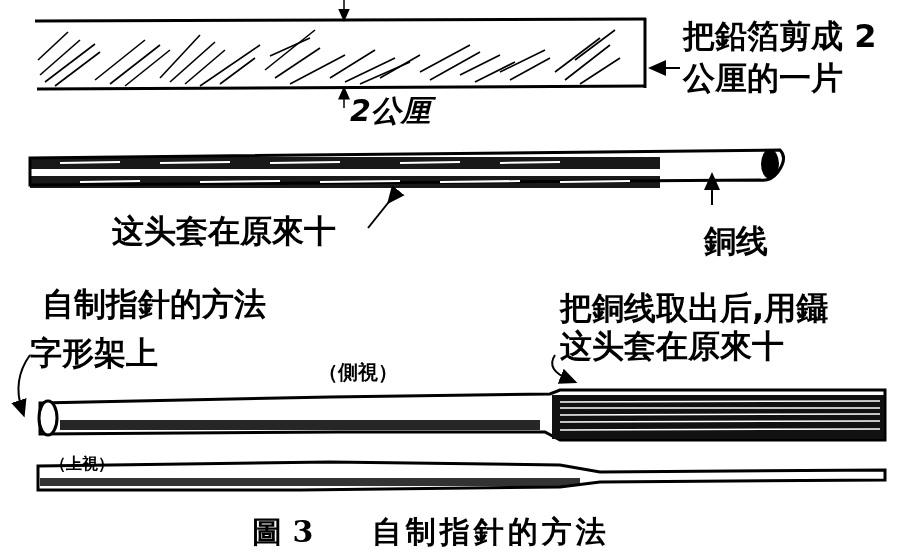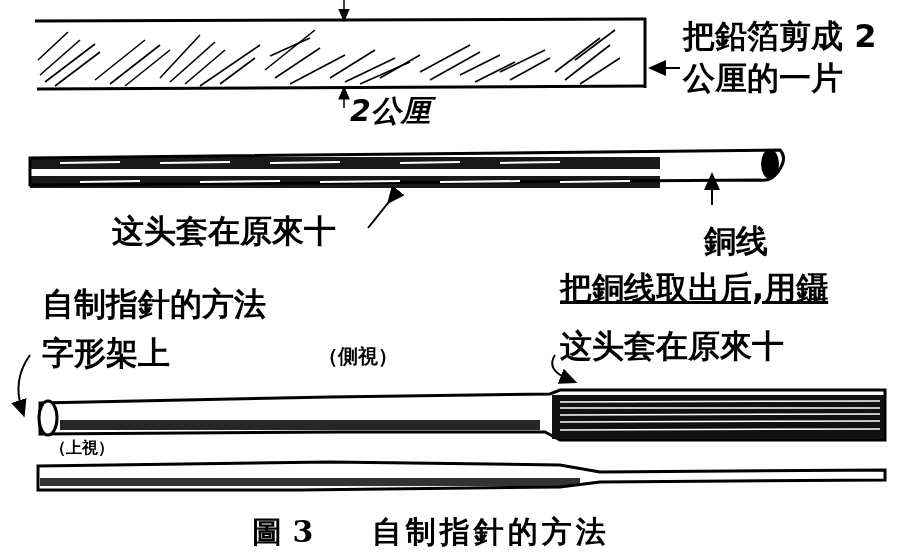--- a/index.html
+++ b/index.html
@@ -1,21 +1,21 @@
 <!DOCTYPE html>
 <html><head>
   <meta charset="utf-8">
   <style>
     html, body { margin: 0; padding: 0; background: #ffffff; }
     body { width: 908px; height: 556px; position: relative; overflow: hidden;
            font-family: "DejaVu Sans", sans-serif; color: #000; }
     .lbl { position: absolute; font-weight: bold; white-space: nowrap; line-height: 1; letter-spacing: 0px; }
     .big { font-size: 32px; }
     .mid { font-size: 30px; font-style: italic; }
-    .small { font-size: 20px; }
+    .small { font-size: 20px; margin-top: 16px; }
     svg.draw { position: absolute; left: 0; top: 0; }
     .caption { position: absolute; left: 252px; top: 512px; font-family: "DejaVu Serif", serif;
                font-size: 30px; font-weight: bold; white-space: nowrap; }
     .caption span { display: inline-block; }
   </style>
 </head>
 <body>
 
 <svg class="draw" width="908" height="556" viewBox="0 0 908 556">
   <defs>
@@ -109,22 +109,22 @@
     <rect x="40" y="478" width="540" height="8" fill="#000" opacity="0.8"></rect>
   </g>
 </svg>
 
 <div class="lbl big" style="left:683px; top:20px;">把鉛箔剪成 2</div>
 <div class="lbl big" style="left:683px; top:62px;">公厘的一片</div>
 <div class="lbl mid" style="left:350px; top:96px;">2公厘</div>
 <div class="lbl big" style="left:112px; top:215px;">这头套在原來十</div>
 <div class="lbl big" style="left:704px; top:215px;margin-top:10px;">銅线</div>
 <div class="lbl big" style="left:42px; top:288px;">自制指針的方法</div>
-<div class="lbl big" style="left:42px; top:337px;">字形架上</div>
+<div class="lbl big" style="left:30px; top:337px;">字形架上</div>
 <div class="lbl small" style="left:318px; top:346px;">（側視）</div>
 <div class="lbl small" style="left:50px; top:440px; font-size:16px;">（上視）</div>
-<div class="lbl big" style="left:560px; top:272px;text-decoration:underline;">把銅线取出后,用鑷</div>
+<div class="lbl big" style="left:560px; top:292px;">把銅线取出后,用鑷</div>
 <div class="lbl big" style="left:560px; top:330px;">这头套在原來十</div>
 
 <div class="caption">
   <span style="margin-right:48px;">圖 3</span>
   <span style="letter-spacing:4px;">自制指針的方法</span>
 </div>
 
 </body></html>

